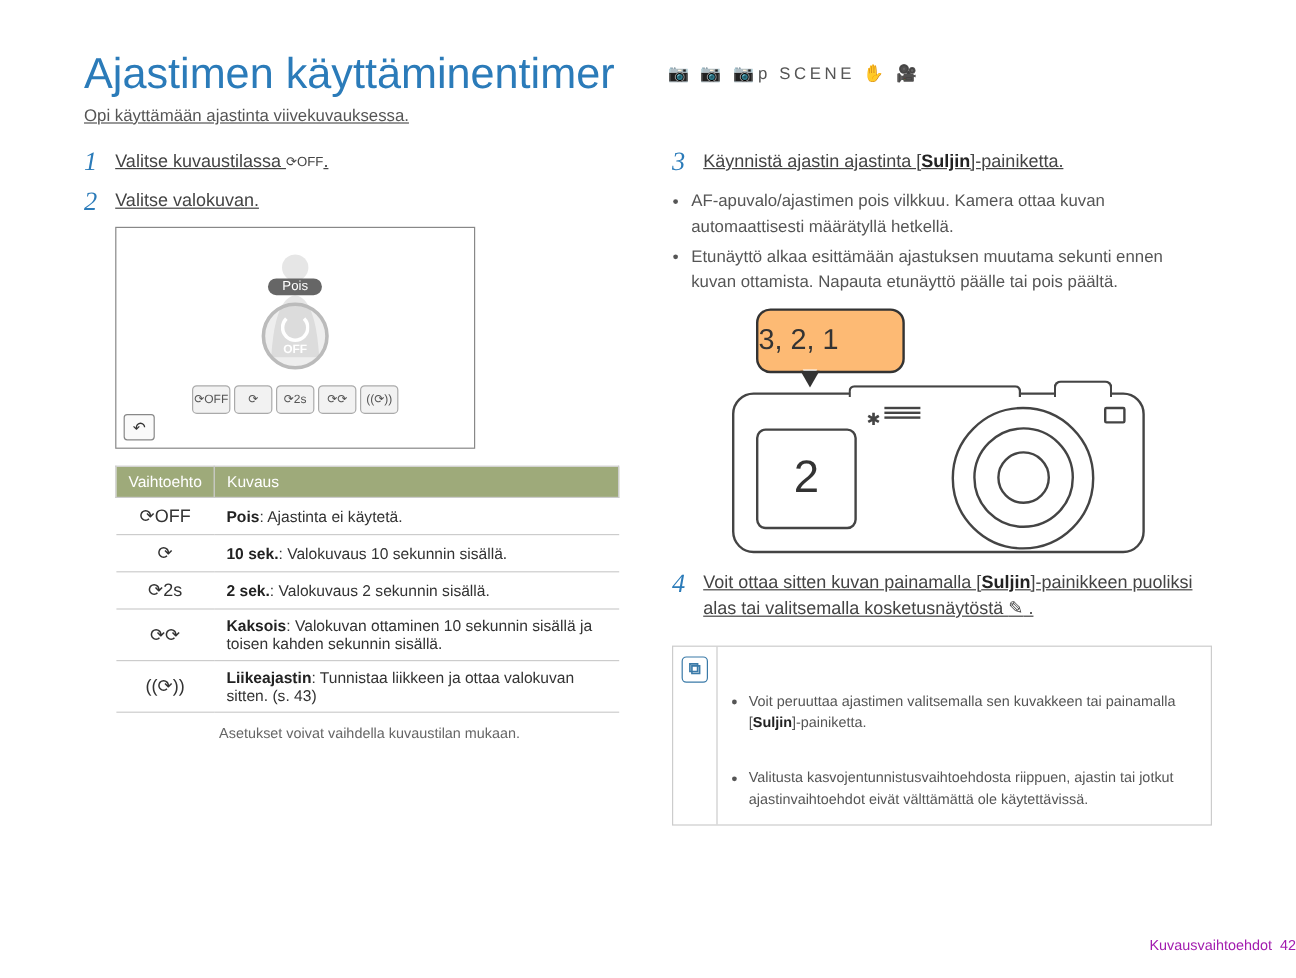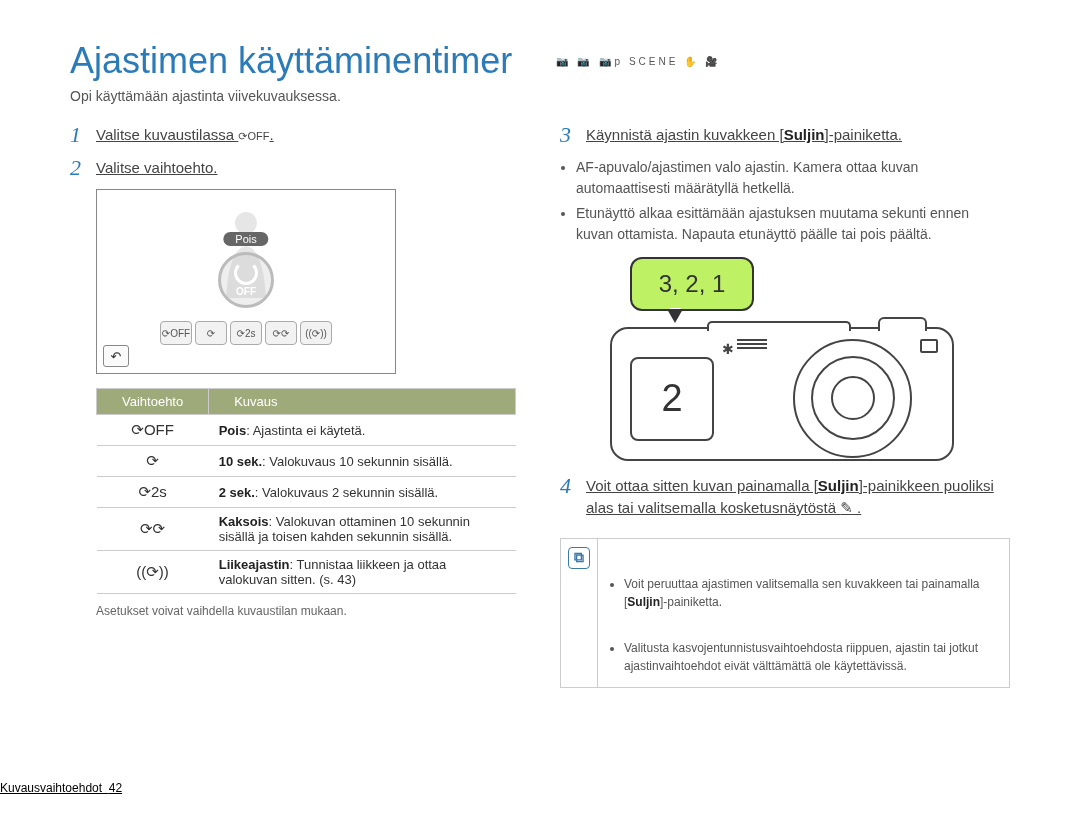--- a/index.html
+++ b/index.html
@@ -22,28 +22,29 @@
     font-size: 36px;
     font-weight: normal;
     display: inline-block;
     vertical-align: middle;
   }
   .title-icons {
     display: inline-block;
     vertical-align: middle;
     margin-left: 8px;
     letter-spacing: 3px;
-    font-size: 10px;
+    font-size: 14px;
     color: #555;
     padding-left: 32px;
   }
   .subtitle {
     margin-top: 6px;
     font-size: 14px;
     color: #555;
+    text-decoration: underline;
   }
   .columns {
     display: flex;
     margin-top: 20px;
     gap: 40px;
   }
   .col {
     flex: 1;
     min-width: 0;
   }
@@ -186,41 +187,42 @@
     margin-left: 26px;
     width: 420px;
     border-collapse: collapse;
     font-size: 13px;
   }
   .options-table th {
     background: #9eaa7a;
     color: #fff;
     font-weight: normal;
     text-align: left;
-    padding: 5px 25px;
+    padding: 5px 10px;
     border: 1px solid #ccc;
   }
   .options-table th:first-child {
     width: 60px;
     text-align: center;
   }
   .options-table td {
     padding: 6px 10px;
     border-bottom: 1px solid #ccc;
     vertical-align: middle;
   }
   .options-table td:first-child {
     text-align: center;
     font-size: 15px;
   }
   .note {
     margin-left: 26px;
     margin-top: 10px;
     font-size: 12px;
     color: #666;
+    text-align: center;
   }
 
   
   .sub-bullets {
     margin: 4px 0 12px 0;
     padding-left: 16px;
     font-size: 14px;
     color: #555;
     line-height: 1.5;
   }
@@ -238,24 +240,23 @@
   .speech-bubble {
     position: absolute;
     top: 0;
     left: 30px;
     width: 120px;
     height: 50px;
     border: 2px solid #333;
     border-radius: 12px;
     display: flex;
     align-items: center;
-    justify-content: center;
     font-size: 24px;
     font-weight: normal;
-    background: #bef264;
+    background: #fdba74;
   }
   .speech-bubble::after {
     content: "";
     position: absolute;
     bottom: -14px;
     left: 35px;
     width: 0;
     height: 0;
     border-left: 8px solid transparent;
     border-right: 8px solid transparent;
@@ -410,24 +411,23 @@
   .tip-content li {
     margin-bottom: 4px;
     margin-top: 28px;
   }
 
   .footer {
     position: absolute;
     bottom: 20px;
     left: 0;
     width: 100%;
-    text-align: left;
+    text-align: right;
     font-size: 12px;
-    color: #000000;
-    text-decoration: underline;
+    color: #a21caf;
   }
 
   b { font-weight: bold; color: #222; text-align: center; }
 </style>
 </head>
 <body>
 
 <div class="page">
   <div>
     <span class="title">Ajastimen käyttäminentimer</span>
@@ -439,21 +439,21 @@
 
     <div class="col">
       <div class="step">
         <div class="step-num">1</div>
         <div class="step-text">
           <span>Valitse kuvaustilassa </span><span class="inline-icon" style="width:auto;border:none;font-size:11px;">⟳OFF</span><span>.</span>
         </div>
       </div>
       <div class="step">
         <div class="step-num">2</div>
-        <div class="step-text">Valitse vaihtoehto.</div>
+        <div class="step-text">Valitse valokuvan.</div>
       </div>
 
       <div class="screen-mock">
         <div class="screen-bg">
           <svg class="person-silhouette" viewBox="0 0 70 90">
             <circle cx="35" cy="15" r="11" fill="#e6e6e6"></circle>
             <path d="M15 90 Q18 40 35 38 Q52 40 55 90 Z" fill="#e6e6e6"></path>
           </svg>
         </div>
         <div class="timer-label">Pois</div>
@@ -497,25 +497,25 @@
       </tbody>
         </table>
 
       <div class="note">Asetukset voivat vaihdella kuvaustilan mukaan.</div>
     </div>
 
     <div class="col">
       <div class="step">
         <div class="step-num">3</div>
         <div class="step-text">
-          <span>Käynnistä ajastin kuvakkeen [</span><b>Suljin</b><span>]-painiketta.</span>
+          <span>Käynnistä ajastin ajastinta [</span><b>Suljin</b><span>]-painiketta.</span>
         </div>
       </div>
       <ul class="sub-bullets">
-        <li>AF-apuvalo/ajastimen valo ajastin. Kamera ottaa kuvan automaattisesti määrätyllä hetkellä.</li>
+        <li>AF-apuvalo/ajastimen pois vilkkuu. Kamera ottaa kuvan automaattisesti määrätyllä hetkellä.</li>
         <li>Etunäyttö alkaa esittämään ajastuksen muutama sekunti ennen kuvan ottamista. Napauta etunäyttö päälle tai pois päältä.</li>
       </ul>
 
       <div class="camera-wrap">
         <div class="speech-bubble">
           <span class="inner">3, 2, 1</span>
         </div>
         <div class="camera-body">
           <div class="camera-top"></div>
           <div class="camera-mid-top"></div>

